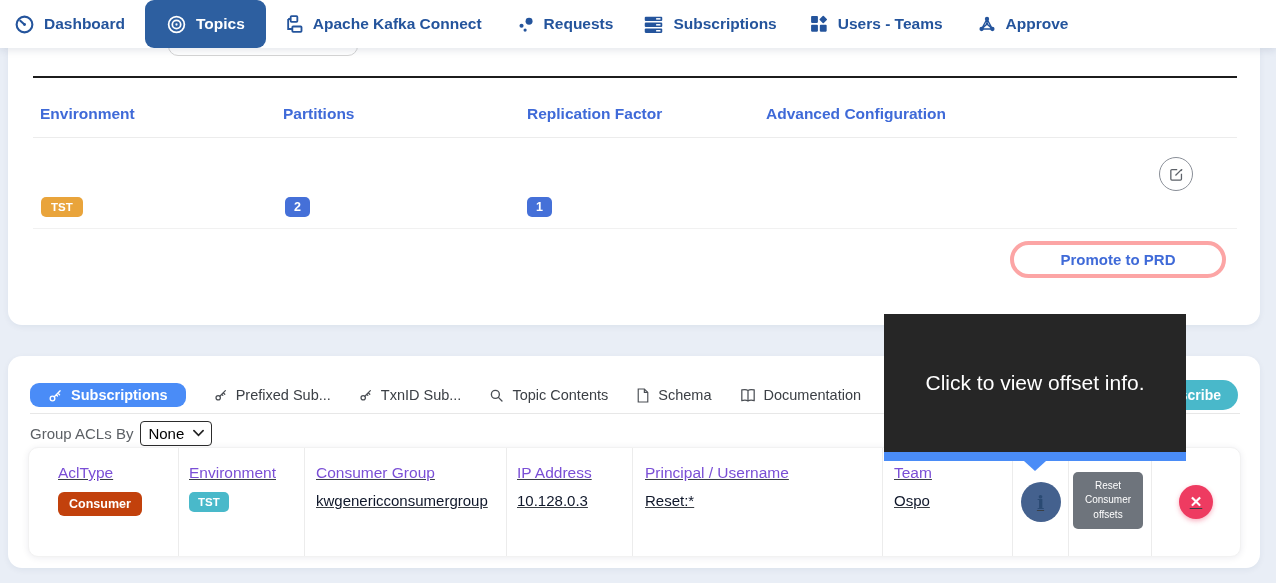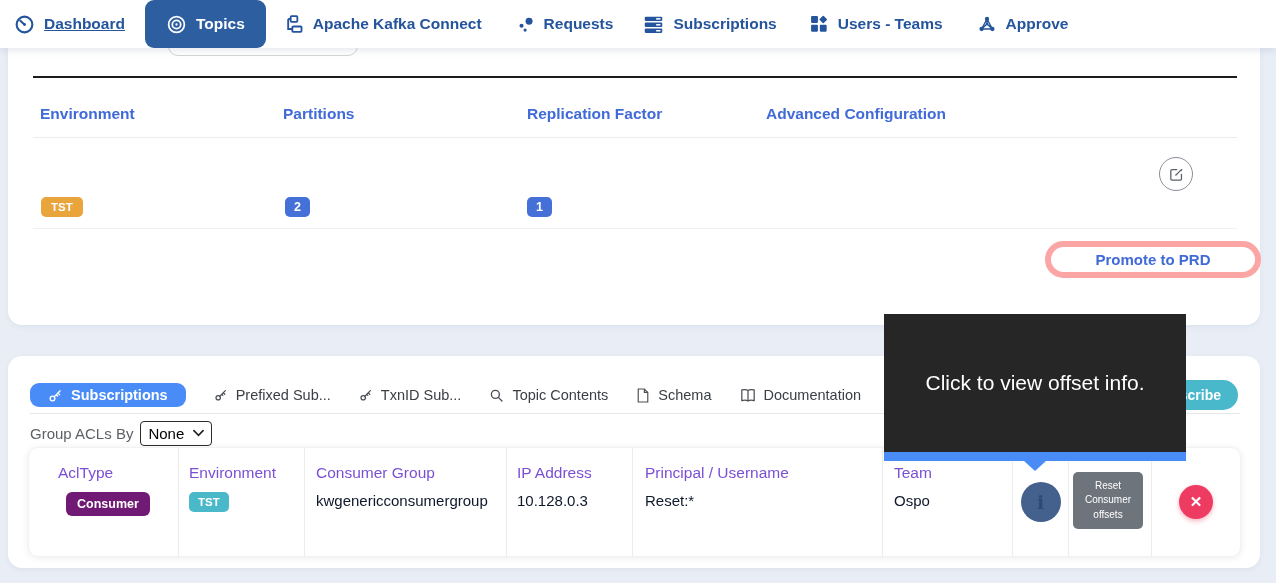--- a/index.html
+++ b/index.html
@@ -18,21 +18,21 @@
     background:#fff; z-index:20;
     box-shadow:0 2px 8px rgba(25,45,85,.12);
     display:flex; align-items:center; padding-left:14px;
   }
   .nav-item {
     display:flex; align-items:center; gap:9px;
     color:#24549c; font-size:15.5px; font-weight:600;
     cursor:pointer; white-space:nowrap;
   }
   .nav-item .nico { color:#24549c; }
-  .ni-dashboard { margin-right:20px;text-decoration:underline; }
+  .ni-dashboard { margin-right:20px; }
   .ni-topics-btn {
     background:#2d5fa0; color:#fff; border-radius:9px;
     height:48px; padding:0 21px; margin-right:18px;
     display:flex; align-items:center; gap:9px; border:none;
     font-size:15.5px; font-weight:600; cursor:pointer;
   }
   .ni-topics-btn .nico { color:#fff; }
   .ni-kafka { margin-right:34px; }
   .ni-requests { margin-right:30px; }
   .ni-envs { margin-right:32px; }
@@ -53,35 +53,35 @@
   .card1 .dark-rule { position:absolute; left:25px; right:23px; top:28px; border-top:2px solid #1c1c1c; }
   .card1 .head-rule { position:absolute; left:25px; right:23px; top:89px; border-top:1px solid #ececec; }
   .card1 .row-rule  { position:absolute; left:25px; right:23px; top:180px; border-top:1px solid #f1f1f1; }
   .tcol-head { position:absolute; top:57px; color:#3f6ad8; font-size:15.5px; font-weight:700; }
   .th-env  { left:32px; }  .th-part { left:275px; }
   .th-repl { left:519px; } .th-adv  { left:758px; }
 
   .badge { display:inline-block; color:#fff; font-weight:700; border-radius:5px; }
   .badge-orange { background:#e9a43b; font-size:11.5px; padding:4px 10px; }
   .badge-blue   { background:#4570d8; font-size:12.5px; padding:3px 9px; }
-  .badge-purple { background:#701a75; font-size:12.5px; font-weight:600; padding:5px 11px; border-radius:6px;margin-left:8px; }
+  .badge-purple { background:#c2410c; font-size:12.5px; font-weight:600; padding:5px 11px; border-radius:6px; }
   .badge-teal   { background:#49b9ca; font-size:11.5px; padding:4px 9px; }
   .b-env  { position:absolute; left:33px;  top:149px; }
   .b-part { position:absolute; left:277px; top:149px; }
   .b-repl { position:absolute; left:519px; top:149px; }
 
   .edit-btn {
     position:absolute; left:1151px; top:109px; width:34px; height:34px;
     border:1px solid #8a8f98; border-radius:50%; background:#fff;
     display:flex; align-items:center; justify-content:center;
     color:#5c6168; cursor:pointer;
   }
   .promote-btn {
-    position:absolute; left:1037px; top:193px; width:216px; height:37px;
-    background:#fff; border:6px solid #fca5a5; border-radius:19px;
+    position:absolute; left:1002px; top:193px; width:216px; height:37px;
+    background:#fff; border:4px solid #fca5a5; border-radius:19px;
     color:#3f6ad8; font-size:15px; font-weight:600; cursor:pointer;
     font-family:"Liberation Sans",sans-serif;
   }
 
   
   .card2 {
     position:absolute; left:8px; top:356px; width:1252px; height:212px;
     background:#fff; border-radius:14px; z-index:1;
     box-shadow:0 2px 6px rgba(25,45,85,.06);
   }
@@ -110,21 +110,21 @@
   .group-select {
     display:flex; align-items:center; gap:9px; background:#fff;
     border:1.5px solid #2c2c2c; border-radius:4px; padding:3px 7px;
     color:#000; font-size:15px; cursor:pointer;
   }
 
   .acl-box {
     position:absolute; left:20px; top:91px; width:1213px; height:110px;
     background:#fff; border:1px solid #f2f2f2; border-radius:10px;
     box-shadow:0 1px 7px rgba(20,30,60,.08);
-    display:flex; overflow:hidden;
+    display:flex; overflow:hidden;text-decoration:underline;
   }
   .acl-cell { padding-top:16px; }
   .acl-cell + .acl-cell { border-left:1px solid #ececec; }
   .acl-head { color:#7a4fd6; font-size:15.5px; font-weight:500; margin-bottom:10px; }
   .acl-val  { color:#0f172a; font-size:15px; }
   .c0 { width:149px; padding-left:29px; }
   .c1 { width:126px; padding-left:10px; }
   .c2 { width:202px; padding-left:11px; }
   .c3 { width:126px; padding-left:10px; }
   .c4 { width:250px; padding-left:12px; }

